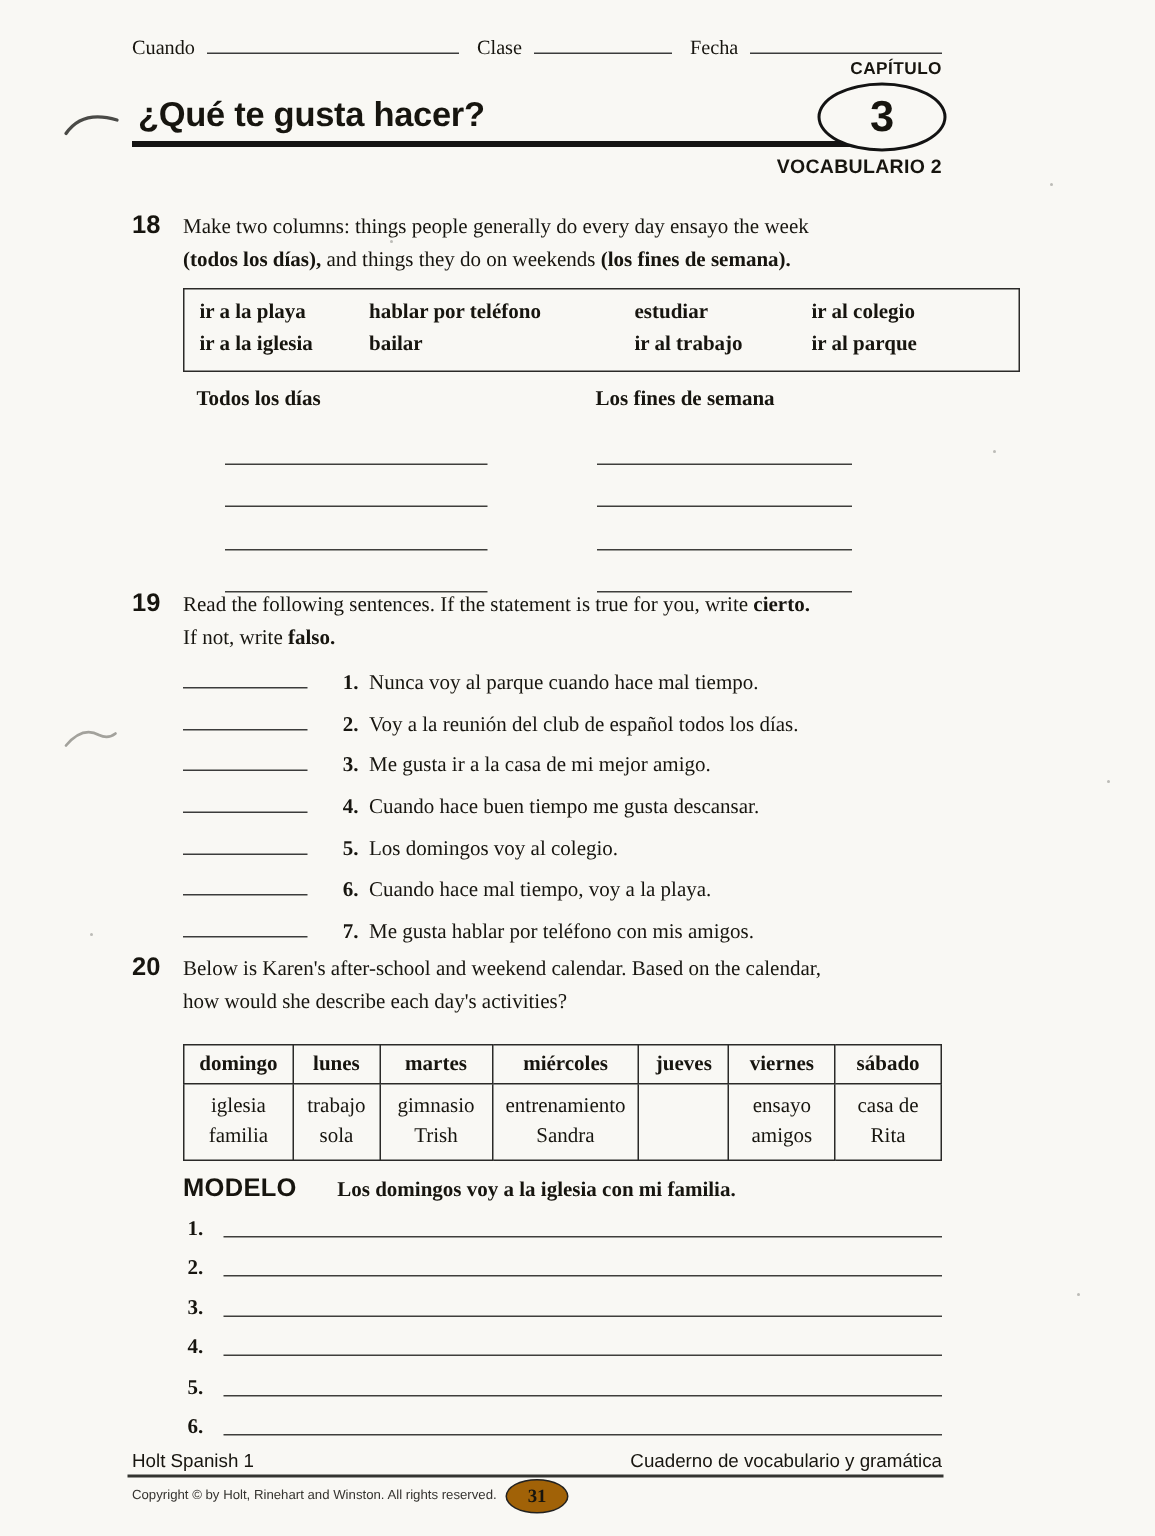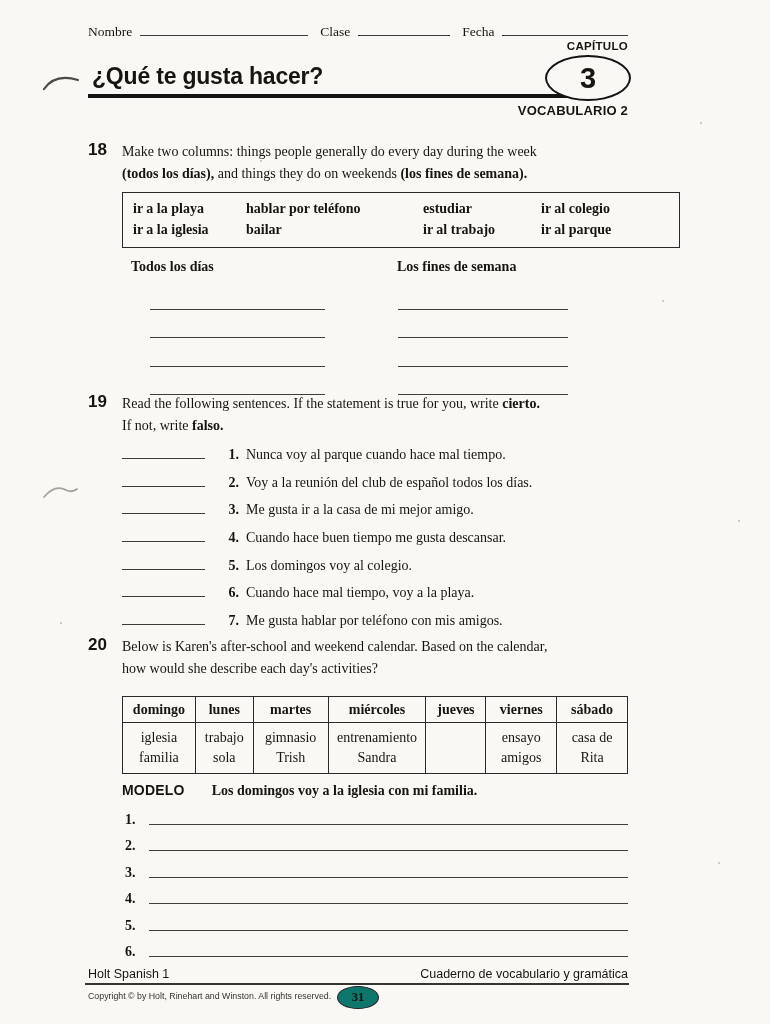--- a/index.html
+++ b/index.html
@@ -68,66 +68,66 @@
 
   
   #act20 { top:636px; height:340px; }
   table.calendar { border-collapse:collapse; margin-top:16px; }
   table.calendar th, table.calendar td {
     border:1.5px solid #2b2a28; text-align:center; padding:0 2px; font-size:14px;
   }
   table.calendar th { height:25px; font-weight:bold; }
   table.calendar td { height:50px; vertical-align:middle; line-height:20px; }
   .modelo-row { position:absolute; left:0; top:146px; display:flex; align-items:baseline; }
-  .modelo-label { font-family:"Liberation Sans", sans-serif; font-weight:bold; font-size:14px; letter-spacing:.2px; }
+  .modelo-label { font-family:"Liberation Sans", sans-serif; font-weight:bold; font-size:17px; letter-spacing:.2px; }
   .modelo-text { font-weight:bold; margin-left:27px; }
   .a20-answers { position:absolute; left:0; top:166px; width:506px; }
   .a20-row { height:26.5px; display:flex; align-items:flex-end; }
   .a20-num { font-weight:bold; width:18px; flex:none; padding-left:3px; margin-bottom:1px; }
   .a20-line { flex:1; border-bottom:1.6px solid #3f3e3b; margin-bottom:4px; margin-left:6px; }
 
   
   .footer-row { position:absolute; left:88px; top:967px; width:540px; display:flex;
     justify-content:space-between; font-size:12.5px; font-family:"Liberation Sans", sans-serif; }
   .footer-rule { position:absolute; left:85px; top:983px; width:544px; height:2.2px; background:#343431; }
   .copyright { position:absolute; left:88px; top:991px; font-size:8.8px; color:#35332f;
     font-family:"Liberation Sans", sans-serif; }
   .pageno-oval { position:absolute; left:337px; top:986px; width:40px; height:21px;
-    border:1.6px solid #232220; border-radius:50%; background:#0f766e;
+    border:1.6px solid #232220; border-radius:50%; background:#a16207;
     display:flex; align-items:center; justify-content:center;
     font-weight:bold; font-size:12.5px; }
 
   
   .scan-mark { position:absolute; pointer-events:none; }
   .speck { position:absolute; width:2px; height:2px; background:#8b8a85; border-radius:50%; opacity:.55; }
 </style>
 </head>
 <body>
 
 <div class="page">
 
   <div class="top-fields">
-    <span class="tf-label">Nombre</span>
+    <span class="tf-label">Cuando</span>
     <span class="tf-blank nombre"></span>
     <span class="tf-label">Clase</span>
     <span class="tf-blank clase"></span>
     <span class="tf-label">Fecha</span>
     <span class="tf-blank fecha"></span>
   </div>
 
   <div class="capitulo-label sans">CAPÍTULO</div>
   <div class="page-title sans">¿Qué te gusta hacer?</div>
   <div class="title-rule"></div>
   <div class="chapter-oval sans">3</div>
   <div class="section-label sans">VOCABULARIO 2</div>
 
   <div class="activity" id="act18">
     <span class="act-num sans">18</span>
     <div class="act-body">
-      <div class="instr"><span>Make two columns: things people generally do every day during the week</span><br><span class="b">(todos los días),</span><span> and things they do on weekends </span><span class="b">(los fines de semana).</span></div>
+      <div class="instr"><span>Make two columns: things people generally do every day ensayo the week</span><br><span class="b">(todos los días),</span><span> and things they do on weekends </span><span class="b">(los fines de semana).</span></div>
 
       <div class="word-box">
         <div>
           <div>ir a la playa</div>
           <div>ir a la iglesia</div>
         </div>
         <div>
           <div>hablar por teléfono</div>
           <div>bailar</div>
         </div>

